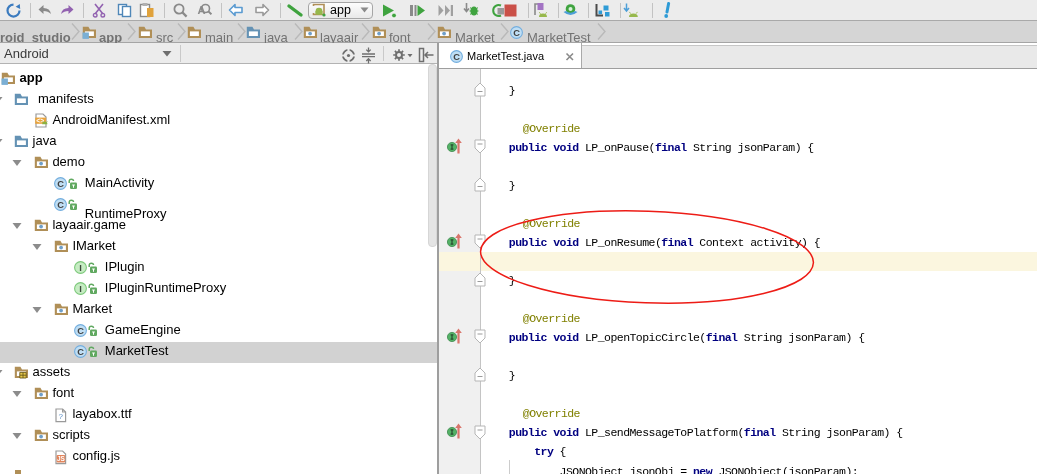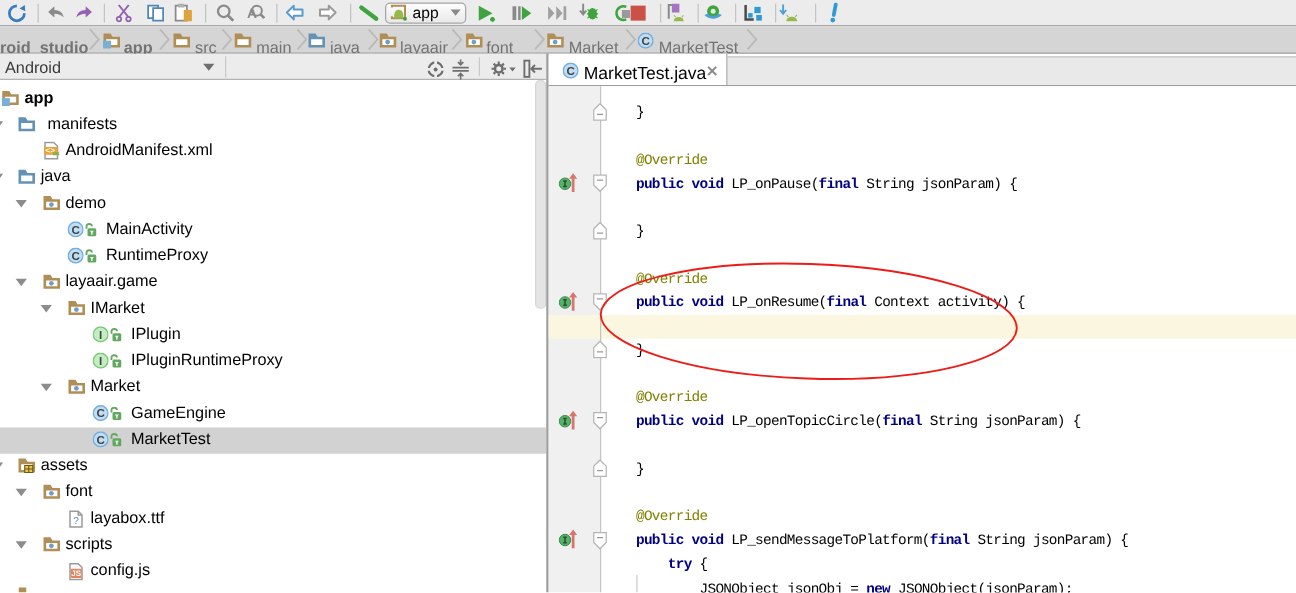--- a/index.html
+++ b/index.html
@@ -1,21 +1,21 @@
 <!DOCTYPE html>
 <html><head><meta charset="utf-8"><style>
 html,body{margin:0;padding:0;}
 body{width:1037px;height:474px;position:relative;overflow:hidden;font-family:"Liberation Sans",sans-serif;background:#fff;}
 .ab{position:absolute;}
 .sep{position:absolute;top:3px;width:1px;height:15px;background:#c3c3c3;}
 .crumbtext{position:absolute;top:30px;font-size:13px;color:#737373;white-space:nowrap;}
 .treetext{position:absolute;font-size:13px;color:#000;white-space:nowrap;}
 pre{margin:0;}
 .k{color:#000080;font-weight:bold;margin-top:24px;}
-.a{color:#808000;}
+.a{color:#808000;margin-left:14px;}
 </style></head><body>
 <div class="ab" style="left:0;top:0;width:1037px;height:20px;background:#ececec;border-bottom:1px solid #a9a9a9;"></div>
 <div class="sep" style="left:29.5px"></div>
 <div class="sep" style="left:83px"></div>
 <div class="sep" style="left:163.5px"></div>
 <div class="sep" style="left:220.5px"></div>
 <div class="sep" style="left:280px"></div>
 <div class="sep" style="left:528px"></div>
 <div class="sep" style="left:558px"></div>
 <div class="sep" style="left:588px"></div>
@@ -278,21 +278,21 @@
 <div class="treetext" style="left:84.8px;top:175.0px;text-align:right;">MainActivity</div>
 <svg style="position:absolute;left:53.8px;top:198.0px;z-index:5" width="13" height="13" viewBox="0 0 13 13">
     <circle cx="6.5" cy="6.5" r="5.9" fill="#bfdef4" stroke="#74aede" stroke-width="1.1"></circle>
     <text x="6.5" y="9.9" font-family="Liberation Sans" font-size="9.3" font-weight="bold" fill="#404040" text-anchor="middle">C</text>
   </svg>
 <svg style="position:absolute;left:67.39999999999999px;top:198.5px;z-index:5" width="11" height="12" viewBox="0 0 11 12">
     <path d="M2.2 5 L2.2 3.4 Q2.2 1.2 4.4 1.2 Q6.4 1.2 6.6 3" stroke="#61a961" stroke-width="1.5" fill="none"></path>
     <rect x="3" y="4.6" width="7" height="6.4" rx="1.2" fill="#61a961"></rect>
     <path d="M5 6.6 h3 l-1 1.6 v1.6 h-1 v-1.6 Z" fill="#fff"></path>
   </svg>
-<div class="treetext" style="left:84.8px;top:196.0px;">RuntimeProxy</div>
+<div class="treetext" style="left:84.8px;top:206px;">RuntimeProxy</div>
 <svg style="position:absolute;left:12.399999999999999px;top:221.5px;z-index:5" width="10" height="8" viewBox="0 0 10 8">
     <path d="M0.5 1 L9.5 1 L5 7 Z" fill="#8c8c8c"></path>
   </svg>
 <svg style="position:absolute;left:33.8px;top:219.0px;z-index:5" width="15" height="13" viewBox="0 0 15 13">
     <path d="M0.8 3.4 L0.8 12 L14 12 L14 3.4 L8 3.4 L6.4 0.8 L0.8 0.8 Z" fill="#b08f57"></path>
     <rect x="2.9" y="5.4" width="9" height="4.6" fill="#fff"></rect>
     <circle cx="7.1" cy="7.6" r="1.9" fill="#6f9fc8"></circle>
   </svg>
 <div class="treetext" style="left:52.4px;top:217.0px;">layaair.game</div>
 <svg style="position:absolute;left:32.4px;top:242.5px;z-index:5" width="10" height="8" viewBox="0 0 10 8">
@@ -394,21 +394,21 @@
   </svg>
 <div class="treetext" style="left:72.4px;top:448.0px;">config.js</div>
 <div class="ab" style="left:15px;top:470px;width:6px;height:4px;background:#b08f57;"></div>
 <div class="ab" style="left:437px;top:43px;width:1.5px;height:431px;background:#9e9e9e;"></div>
 <div class="ab" style="left:438.5px;top:44.5px;width:598.5px;height:23.5px;background:#e9e9e9;border-top:1px solid #c6c6c6;"></div>
 <div class="ab" style="left:438.5px;top:43px;width:142px;height:25px;background:#fff;border-right:1.5px solid #a9a9a9;"></div>
 <svg style="position:absolute;left:449.5px;top:50.0px;z-index:5" width="13" height="13" viewBox="0 0 13 13">
     <circle cx="6.5" cy="6.5" r="5.9" fill="#bfdef4" stroke="#74aede" stroke-width="1.1"></circle>
     <text x="6.5" y="9.9" font-family="Liberation Sans" font-size="9.3" font-weight="bold" fill="#404040" text-anchor="middle">C</text>
   </svg>
-<div class="ab" style="left:467px;top:49.5px;font-size:14px;color:#000;z-index:6;">MarketTest.java</div>
+<div class="ab" style="left:467px;top:49.5px;font-size:11px;color:#000;z-index:6;">MarketTest.java</div>
 <svg style="position:absolute;left:565px;top:52px;z-index:6" width="10" height="10" viewBox="0 0 10 10">
     <path d="M1.5 1.5 L8 8 M8 1.5 L1.5 8" stroke="#8a8a8a" stroke-width="1.6"></path>
   </svg>
 <div class="ab" style="left:438.5px;top:68px;width:598.5px;height:1px;background:#9e9e9e;"></div>
 <div class="ab" style="left:438.5px;top:69px;width:598.5px;height:405px;background:#fff;"></div>
 <div class="ab" style="left:438.5px;top:69px;width:41px;height:405px;background:#f0f0f0;"></div>
 <div class="ab" style="left:438.5px;top:251.5px;width:598.5px;height:19px;background:#fbf6df;"></div>
 <div class="ab" style="left:479.5px;top:69px;width:1px;height:405px;background:#c4c4c4;"></div>
 <pre class="ab" style="left:483.4px;top:80.6px;font-family:'Liberation Mono',monospace;font-size:11.5px;letter-spacing:-0.55px;line-height:19.05px;color:#000;">    }
 

